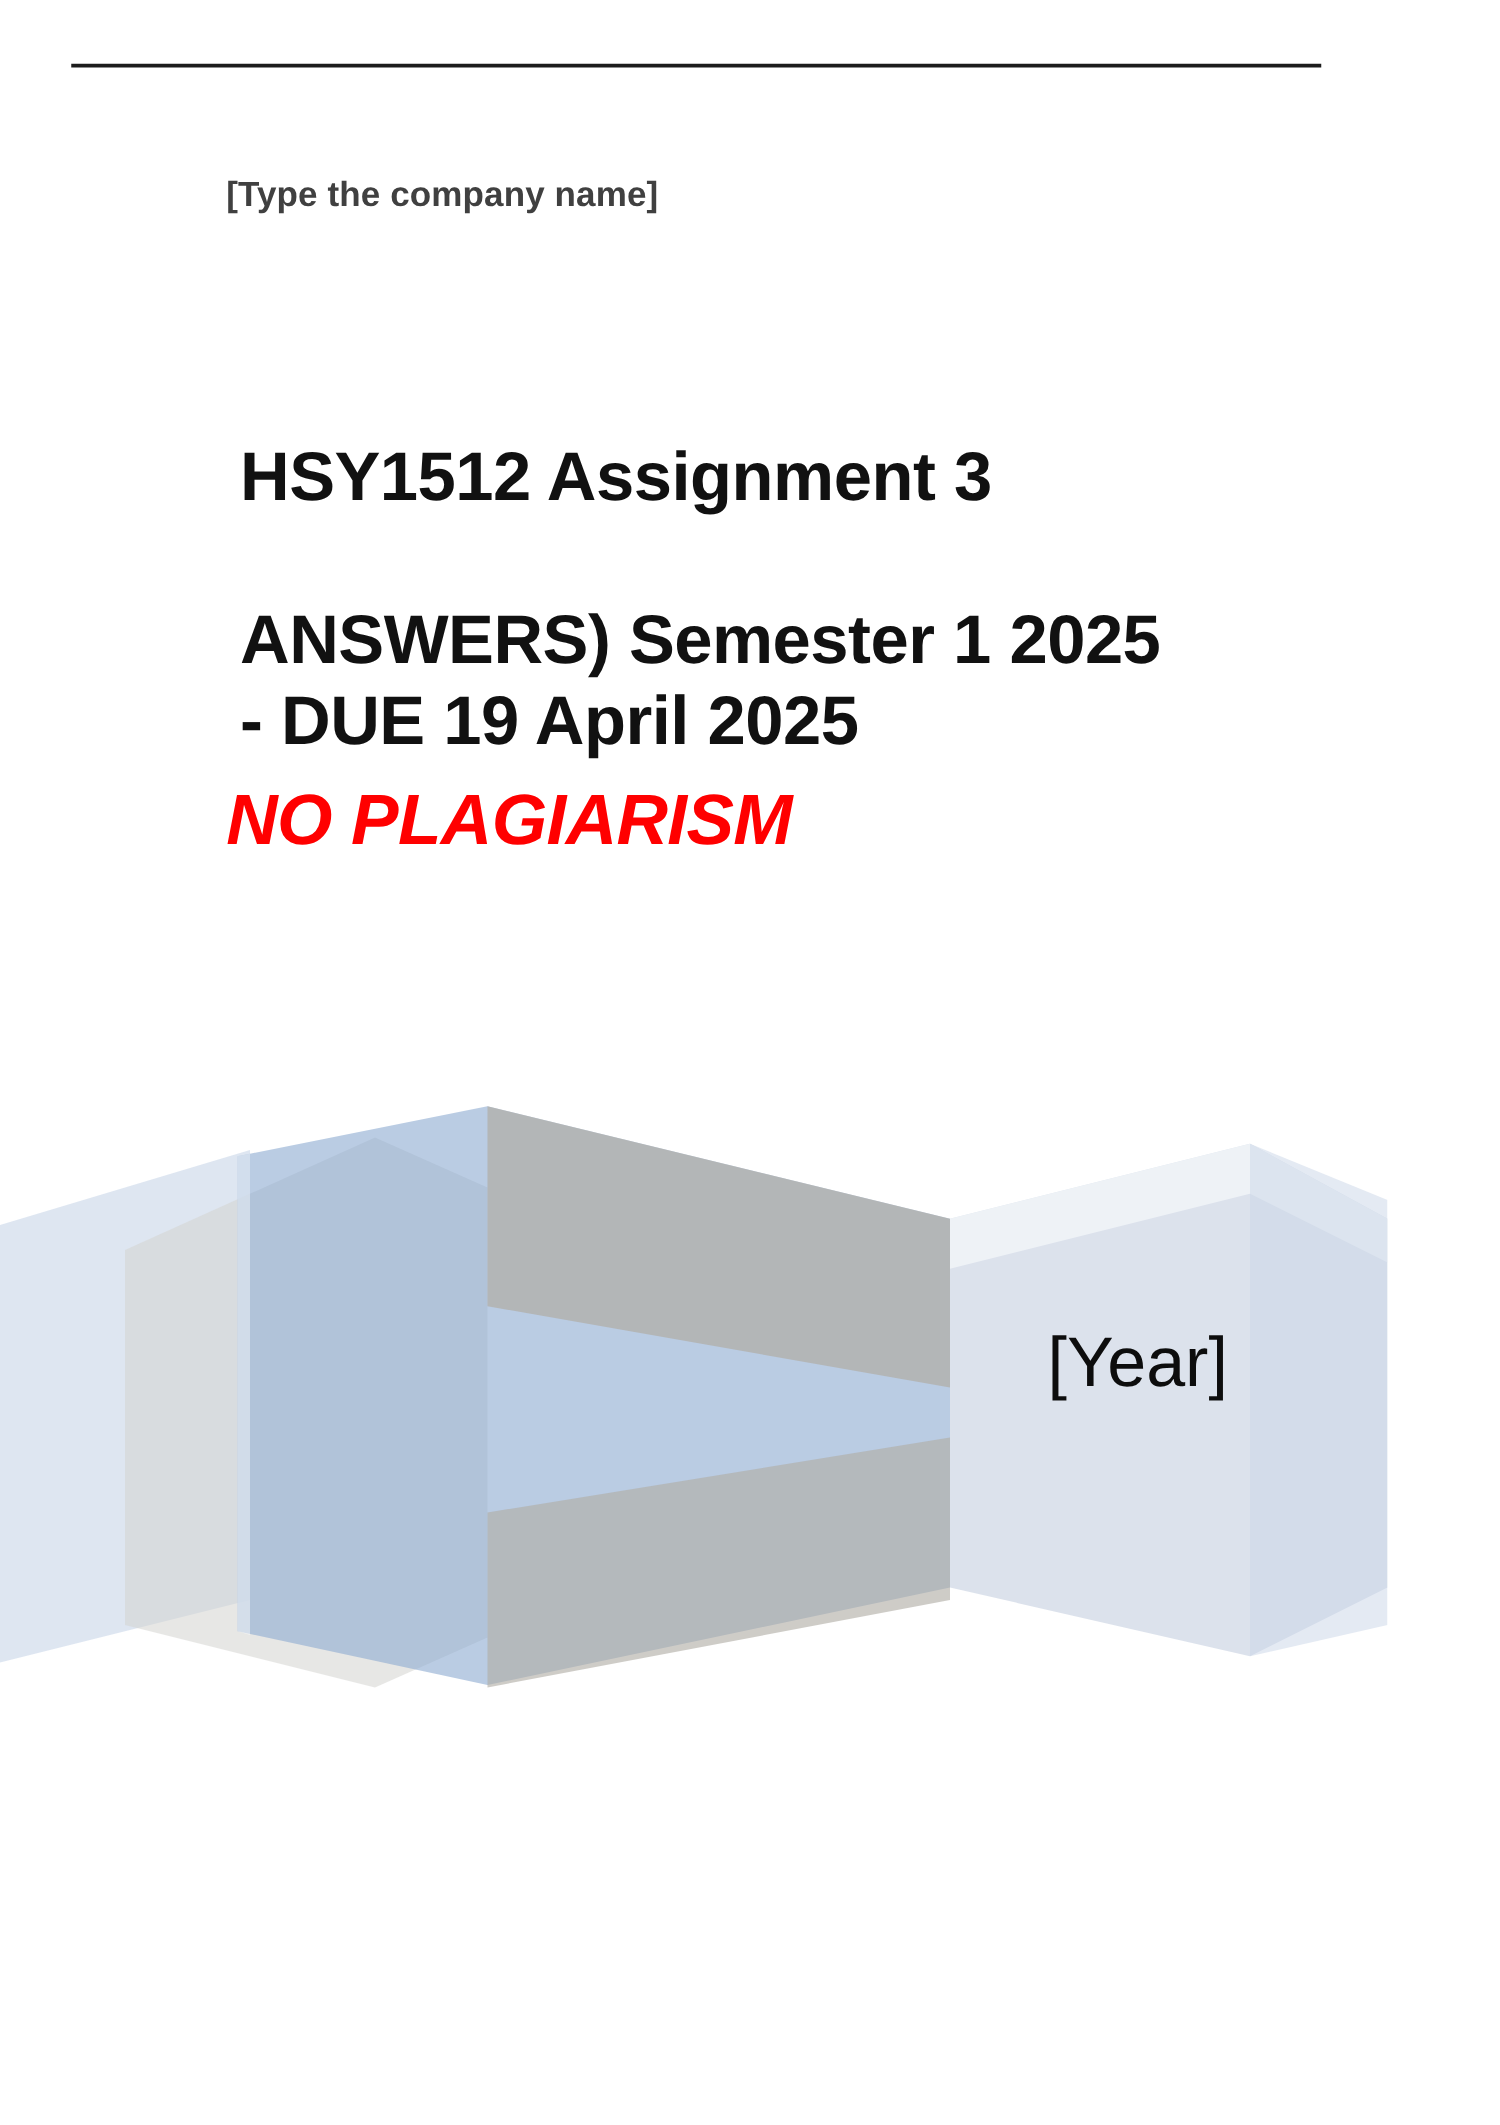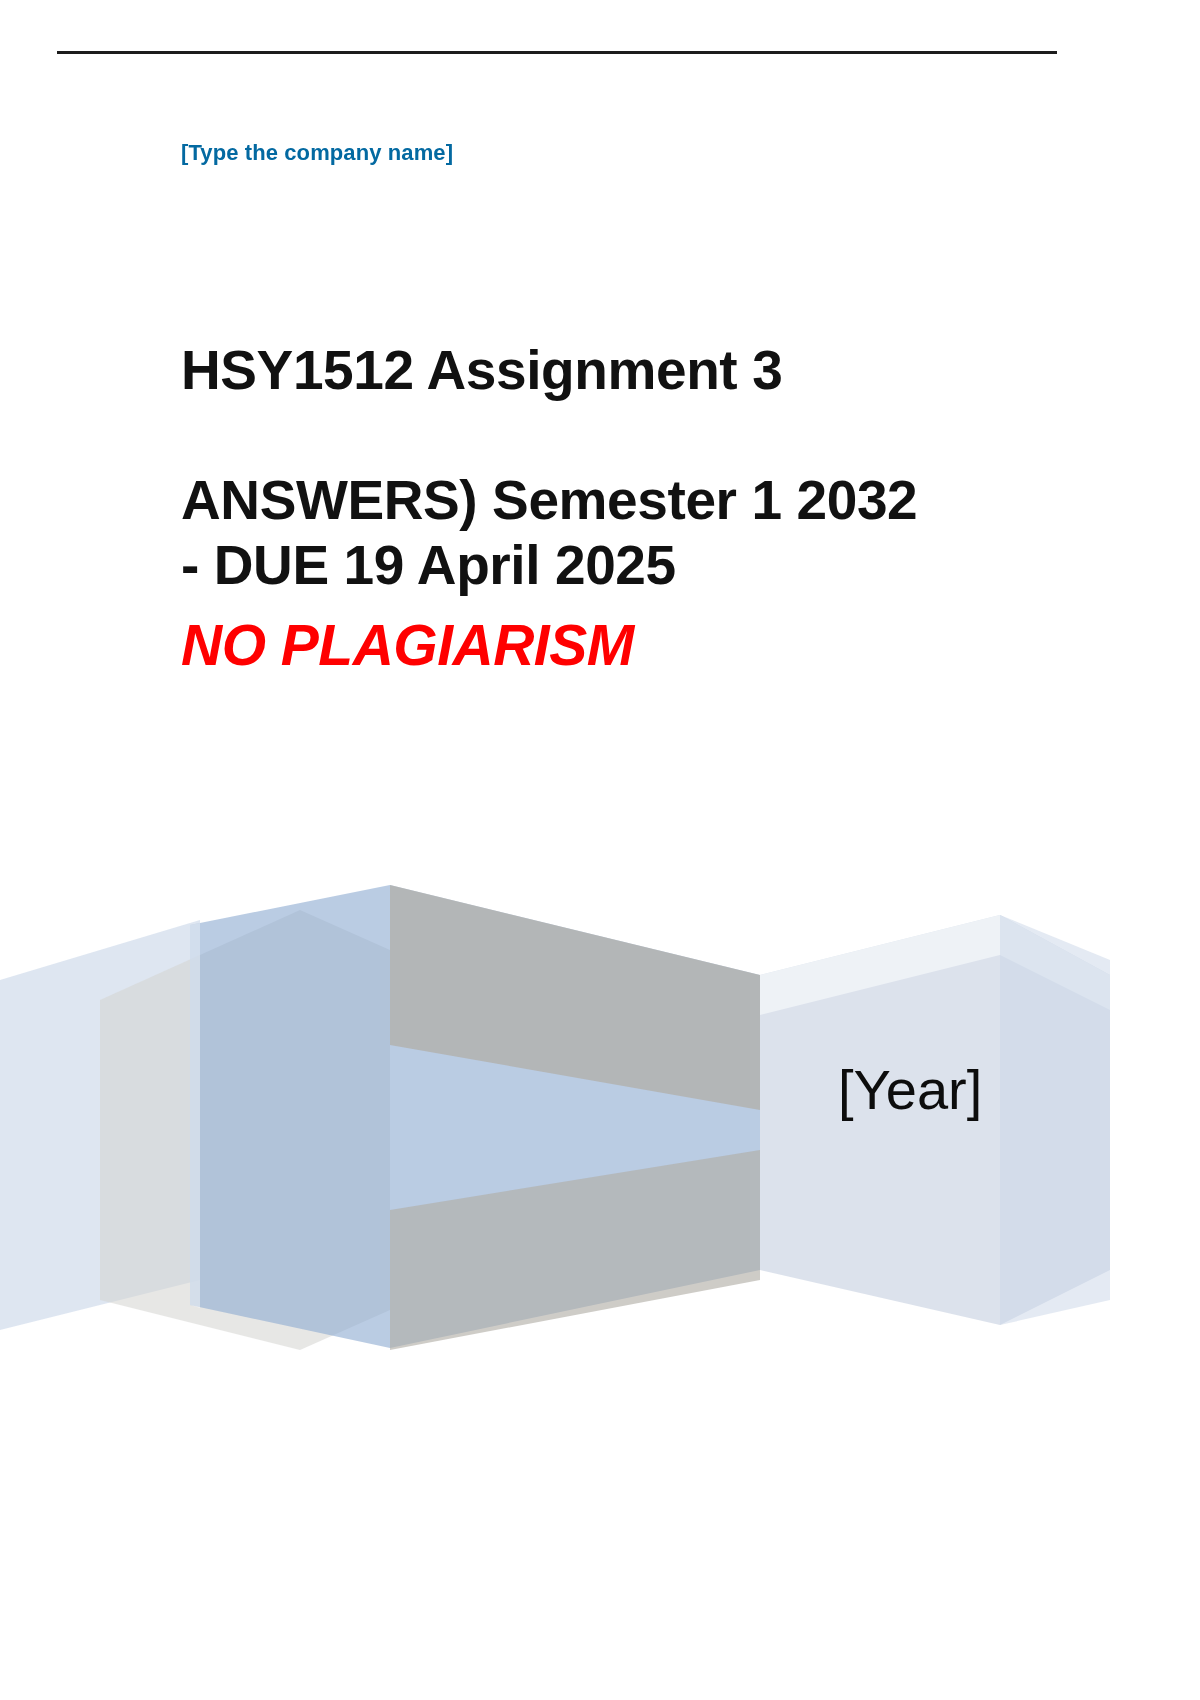--- a/index.html
+++ b/index.html
@@ -30,40 +30,40 @@
     width: 1000px;
     height: 3px;
     background: #1c1c1c;
   }
 
   
   .company-name {
     position: absolute;
     left: 181px;
     top: 140px;
-    font-size: 22px;
+    font-size: 28px;
     font-weight: bold;
-    color: #0369a1;
+    color: #404040;
     letter-spacing: 0.1px;
     white-space: nowrap;
   }
 
   
   .title-block {
     position: absolute;
     left: 181px;
     top: 338px;
     width: 800px;
   }
   .doc-title {
     font-size: 55px;
     font-weight: bold;
     line-height: 1.18;
     color: #111111;
-    margin: 0;
+    margin: 11px;
     letter-spacing: -0.4px;
   }
   .doc-subtitle {
     font-size: 57px;
     font-weight: bold;
     font-style: italic;
     color: #ff0000;
     margin: 16px 0 0 0;
     line-height: 1.1;
     letter-spacing: -0.5px;
@@ -102,21 +102,21 @@
 <div class="page">
 
   <div class="top-rule"></div>
 
   <div class="company-name">[Type the company name]</div>
 
   <div class="title-block">
     <h1 class="doc-title">
       <span>HSY1512 Assignment 3</span><br>
       <br>
-      <span>ANSWERS) Semester 1 2032</span><br>
+      <span>ANSWERS) Semester 1 2025</span><br>
       <span>- DUE 19 April 2025</span>
     </h1>
     <p class="doc-subtitle">NO PLAGIARISM</p>
   </div>
 
   <div class="band-graphic">
     <svg viewBox="0 0 1110 480" preserveAspectRatio="none">
 
       <polygon points="0,100 200,40 200,400 0,450" fill="#c9d6e8" opacity="0.62"></polygon>
 

